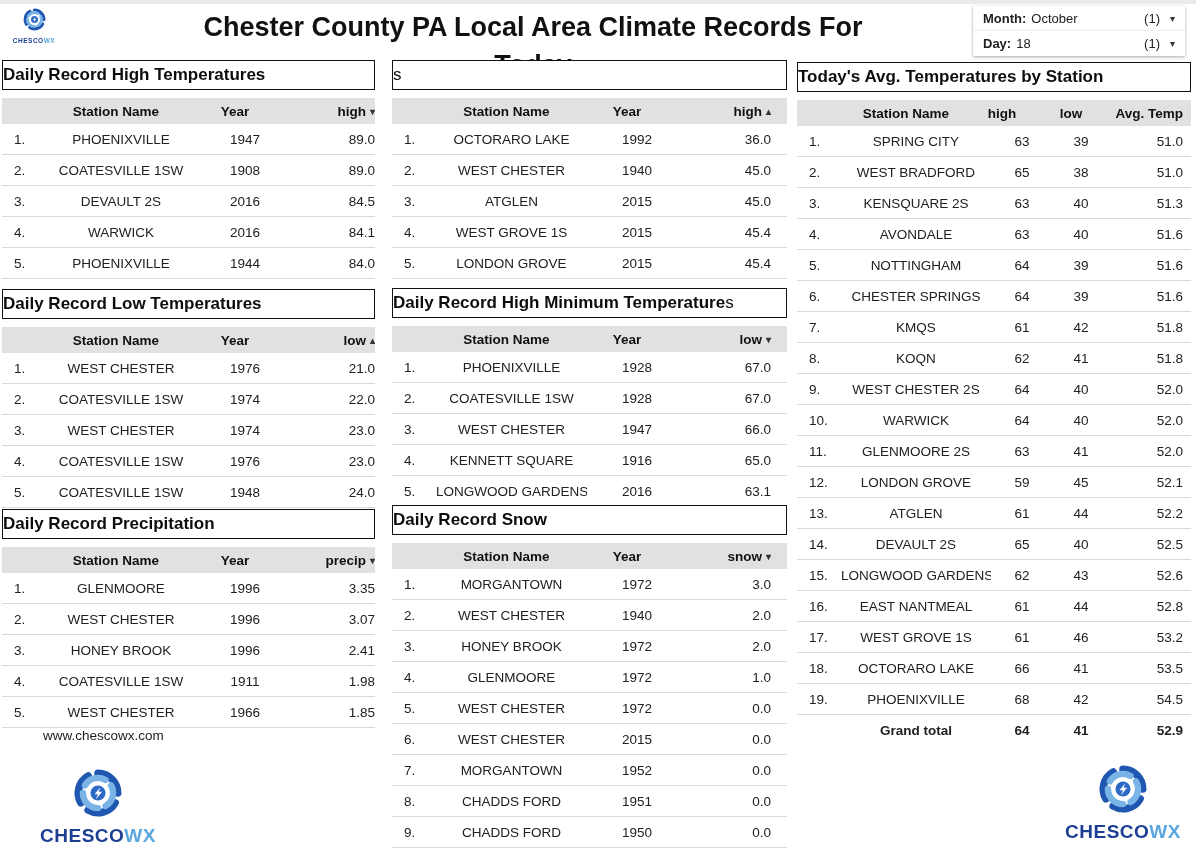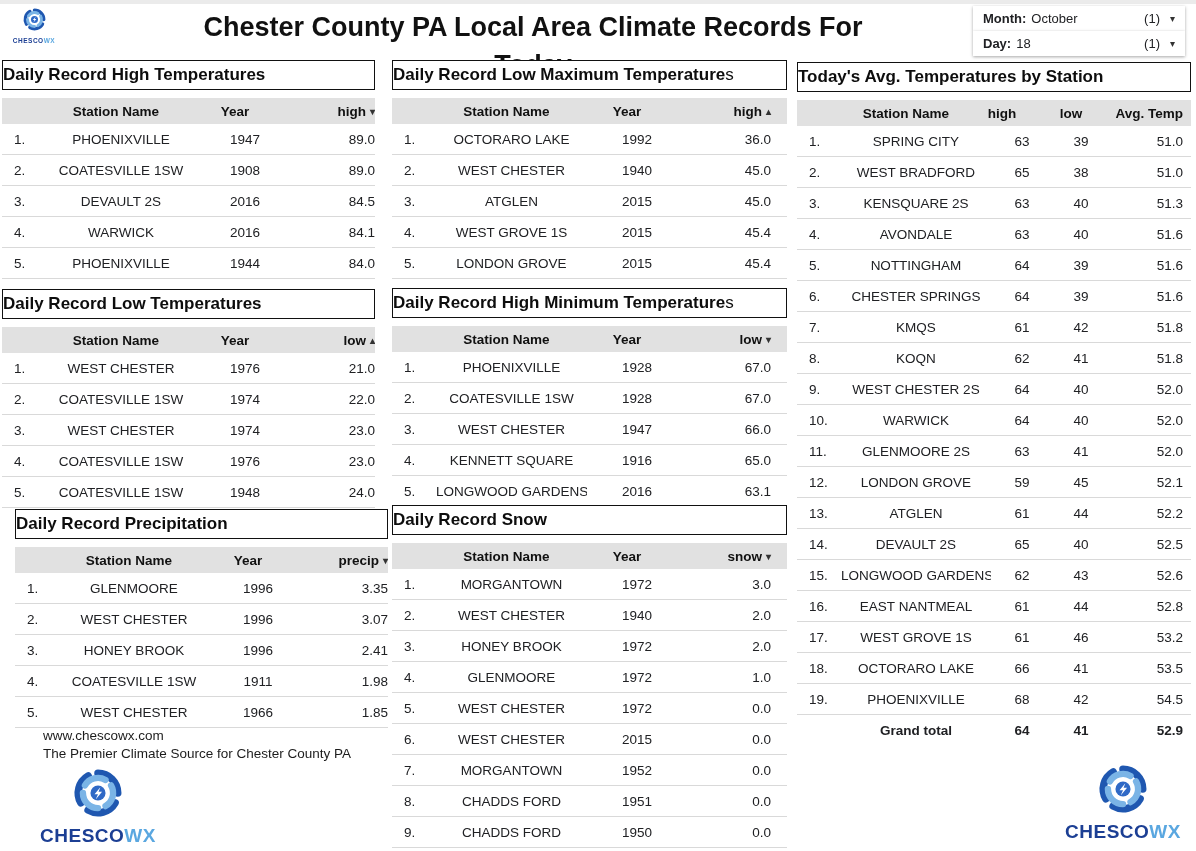--- a/index.html
+++ b/index.html
@@ -179,21 +179,21 @@
           <div class="td">23.0</div>
         </div>
         <div class="tr">
           <div class="td">5.</div>
           <div class="td">COATESVILLE 1SW</div>
           <div class="td">1948</div>
           <div class="td">24.0</div>
         </div>
       </div>
   </div>
-  <div class="table-card g-left" style="left:15px;top:509px;width:373px;">
+  <div class="table-card g-left" style="left:2px;top:509px;width:373px;">
     <div class="title-box"><span>Daily Record Precipitation</span><span class="tail"></span></div>
     <div class="tbl">
         <div class="thead">
           <div class="th"></div>
           <div class="th">Station Name</div>
           <div class="th">Year</div>
           <div class="th">precip<span class="sort">▾</span></div>
         </div>
         <div class="tr">
           <div class="td">1.</div>
@@ -222,21 +222,21 @@
         <div class="tr">
           <div class="td">5.</div>
           <div class="td">WEST CHESTER</div>
           <div class="td">1966</div>
           <div class="td">1.85</div>
         </div>
       </div>
   </div>
 
   <div class="table-card g-mid" style="left:392px;top:60px;width:395px;">
-    <div class="title-box"><span>Daily Record Low Maximum Temperature</span><span class="tail">s</span></div>
+    <div class="title-box"><span class="tail">s</span></div>
     <div class="tbl">
         <div class="thead">
           <div class="th"></div>
           <div class="th">Station Name</div>
           <div class="th">Year</div>
           <div class="th">high<span class="sort">▴</span></div>
         </div>
         <div class="tr">
           <div class="td">1.</div>
           <div class="td">OCTORARO LAKE</div>
@@ -524,21 +524,20 @@
           <div class="td"></div>
           <div class="td">Grand total</div>
           <div class="td">64</div>
           <div class="td">41</div>
           <div class="td">52.9</div>
         </div>
       </div>
   </div>
 
   <div class="footer-note" style="top:728px;">www.chescowx.com</div>
-  <div class="footer-note" style="top:746px;">The Premier Climate Source for Chester County PA</div>
 
   <div class="logo logo-big logo-bl">
     <svg viewBox="0 0 100 100">
       <g fill="none" stroke-linecap="round">
         <path d="M50 16 A34 34 0 0 1 84 50" stroke="#1f57b0" stroke-width="13"></path>
         <path d="M50 16 A34 34 0 0 1 84 50" stroke="#1f57b0" stroke-width="13" transform="rotate(120 50 50)"></path>
         <path d="M50 16 A34 34 0 0 1 84 50" stroke="#1f57b0" stroke-width="13" transform="rotate(240 50 50)"></path>
         <path d="M50 24 A26 26 0 0 1 76 50" stroke="#7ab4e6" stroke-width="11" transform="rotate(60 50 50)"></path>
         <path d="M50 24 A26 26 0 0 1 76 50" stroke="#7ab4e6" stroke-width="11" transform="rotate(180 50 50)"></path>
         <path d="M50 24 A26 26 0 0 1 76 50" stroke="#7ab4e6" stroke-width="11" transform="rotate(300 50 50)"></path>

